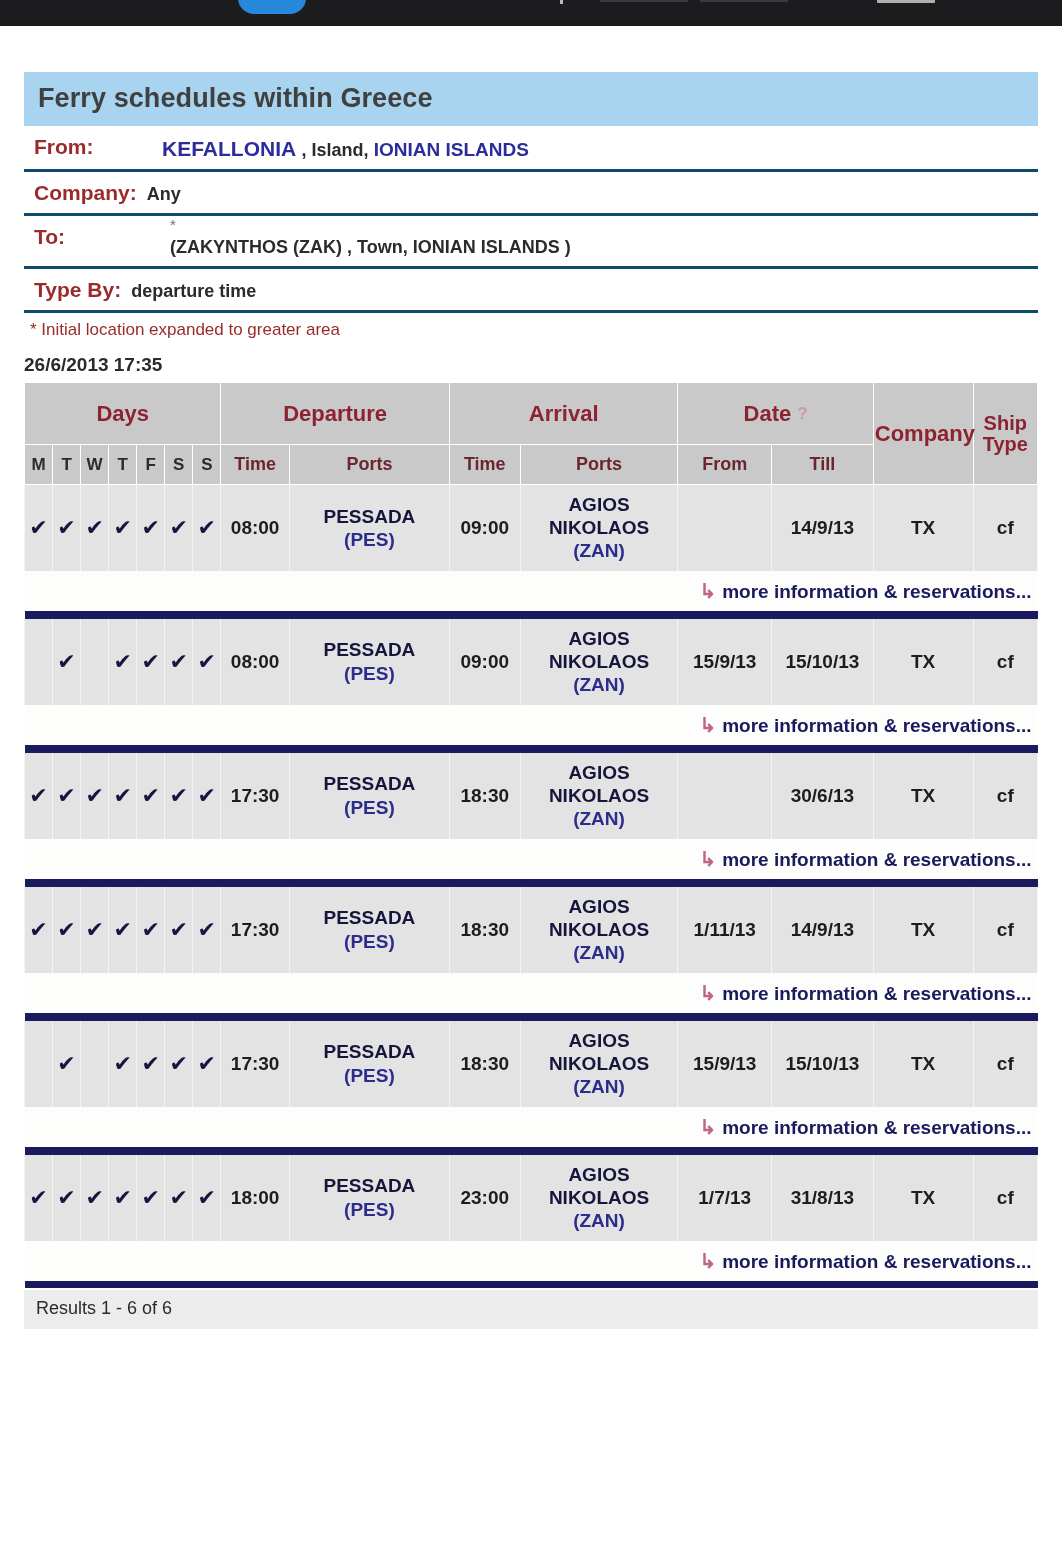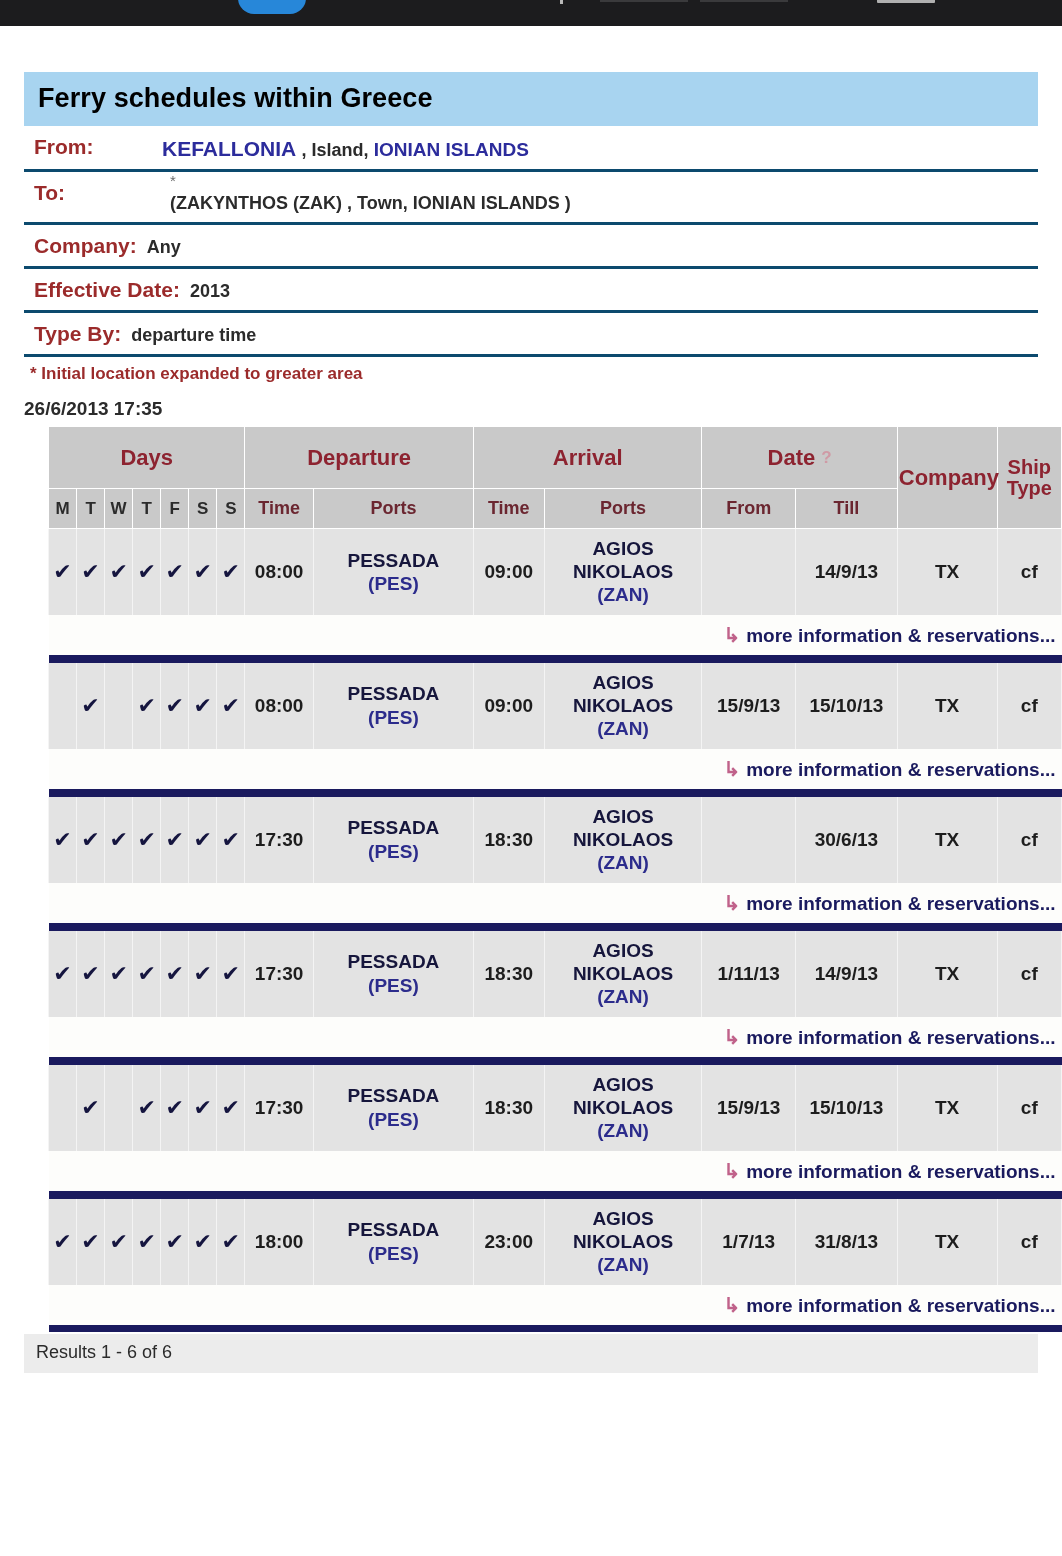--- a/index.html
+++ b/index.html
@@ -40,21 +40,21 @@
     position: absolute; left: 877px; top: -4px;
     width: 58px; height: 7px; background: #b0b0b0; border-radius: 1px;
   }
 
   
   .page { padding: 0 24px; }
 
   .title-bar {
     margin-top: 46px;
     background: #a8d4f0;
-    color: #000000;
+    color: #404040;
     font-size: 27px;
     font-weight: bold;
     padding: 11px 0 12px 14px;
     letter-spacing: .1px;
   }
 
   .found-line {
     font-size: 18px;
     font-weight: bold;
     color: #3a3a3a;
@@ -89,37 +89,36 @@
   .v-city { color:#2c2c9c; font-weight: bold; font-size: 21px; }
   .v-plain { color:#2b2b2b; font-size: 18px; font-weight: bold; }
   .v-region { color:#2c2c9c; font-weight: bold; font-size: 19px; }
   .to-star { color:#6b6b6b; font-size: 15px; line-height: 10px; display:block; height: 16px; }
   .to-paren { color:#2b2b2b; font-size:18px; font-weight:bold; }
   .crit-small { font-size: 18px; font-weight: bold; color: #2b2b2b; padding-top: 8px; padding-left: 10px;}
 
   .footnote {
     color: #9b2b2b;
     font-size: 17px;
-    font-weight: bold;
+    font-weight: normal;
     padding: 7px 0 0 6px;
   }
 
   .stamp {
     font-size: 19px;
     font-weight: bold;
     color: #2b2b2b;
     padding: 14px 4px 6px 0;
   }
 
   
   table.res {
     width: 100%;
     border-collapse: collapse;
     table-layout: fixed;
-    margin-left: 24px;
   }
   table.res th, table.res td {
     border: 1px solid #ffffff;
     text-align: center;
     vertical-align: middle;
   }
   thead th {
     background: #c9c9c9;
     color: #8d2330;
     font-weight: bold;
@@ -214,37 +213,33 @@
 
     <div class="crit from">
       <div class="crit-label">From:</div>
       <div class="crit-value">
         <span class="v-city">KEFALLONIA</span>
         <span class="v-plain">, Island,</span>
         <span class="v-region">IONIAN ISLANDS</span>
       </div>
     </div>
 
+    <div class="crit">
+      <div class="crit-label">Company:</div>
+      <div class="crit-small">Any</div>
+    </div>
+
     <div class="crit to">
       <div class="crit-label">To:</div>
       <div class="crit-value" style="padding-top:0;">
         <span class="to-star">*</span>
         <span class="to-paren">(ZAKYNTHOS (ZAK) , Town, IONIAN ISLANDS )</span>
       </div>
     </div>
 
-    <div class="crit">
-      <div class="crit-label">Company:</div>
-      <div class="crit-small">Any</div>
-    </div>
-
-    <div class="crit">
-      <div class="crit-label">Effective Date:</div>
-      <div class="crit-small">2013</div>
-    </div>
 
     <div class="crit">
       <div class="crit-label">Type By:</div>
       <div class="crit-small">departure time</div>
     </div>
 
     <div class="footnote">* Initial location expanded to greater area</div>
 
     <div class="stamp">26/6/2013 17:35</div>
 

